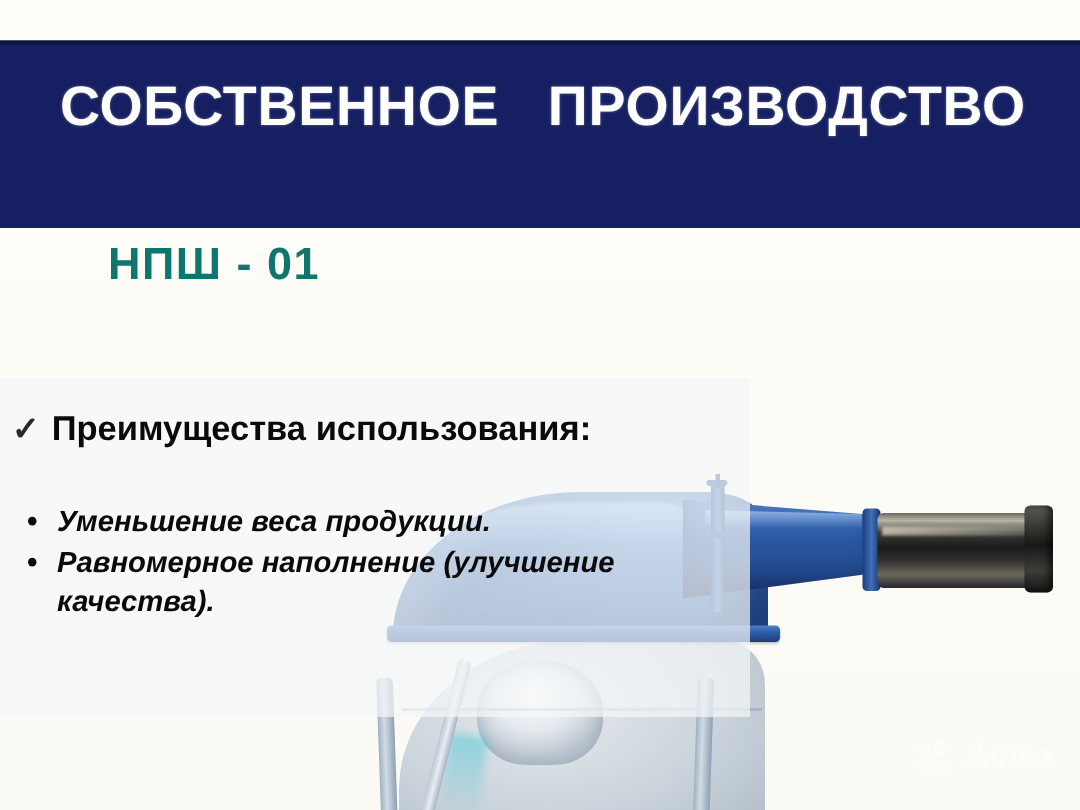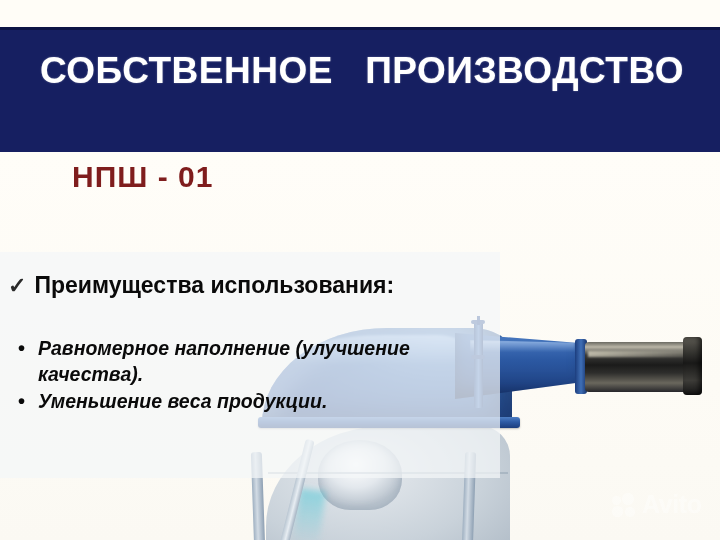--- a/index.html
+++ b/index.html
@@ -191,21 +191,21 @@
     font-weight: bold;
     letter-spacing: .5px;
     white-space: pre;
     text-shadow: 0 0 2px rgba(255,255,255,.35);
   }
 
   
   .model {
     position: absolute;
     left: 72px; top: 160px;
-    color: #7f1d1d;
+    color: #0f766e;
     font-size: 30px;
     font-weight: bold;
     letter-spacing: 1px;
     white-space: pre;
   }
 
   
   .panel {
     position: absolute;
     left: 0; top: 252px;
@@ -311,22 +311,22 @@
   <div class="model">НПШ - 01</div>
 
   <div class="panel"></div>
 
   <div class="adv-head">
     <span class="check">✓</span>
     <span>Преимущества использования:</span>
   </div>
 
   <ul class="adv-list">
+    <li>Уменьшение веса продукции.</li>
     <li>Равномерное наполнение (улучшение качества).</li>
-    <li>Уменьшение веса продукции.</li>
   </ul>
 
   <div class="watermark">
     <span class="wm-mark">
       <span class="wm-dot wm-d1"></span>
       <span class="wm-dot wm-d2"></span>
       <span class="wm-dot wm-d3"></span>
       <span class="wm-dot wm-d4"></span>
     </span>
     <span class="wm-text">Avito</span>

